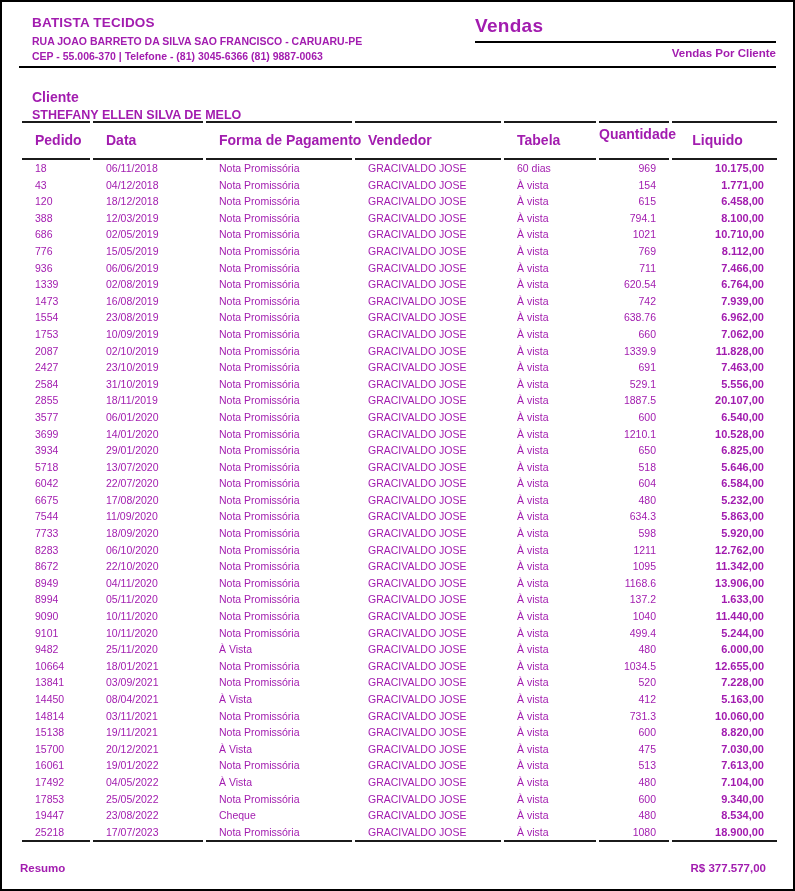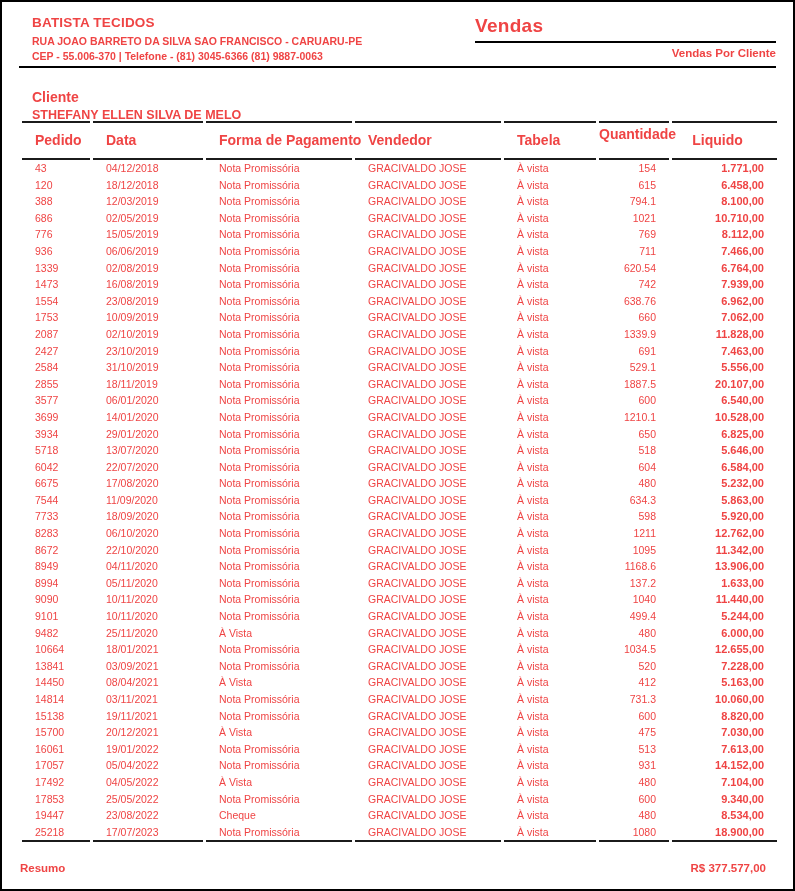--- a/index.html
+++ b/index.html
@@ -1,18 +1,18 @@
 <!DOCTYPE html>
 <html><head>
 <meta charset="utf-8">
 <style>
   html,body { margin:0; padding:0; background:#fff; }
   .page {
     position:relative; width:795px; height:891px; box-sizing:border-box;
-    border:2px solid #000; background:#fff; color:#ef4444;
+    border:2px solid #000; background:#fff; color:#a21caf;
     font-family:"Liberation Sans", sans-serif; overflow:hidden;
   }
   
   .company { position:absolute; left:30px; top:13px; }
   .company-name { font-size:13.5px; font-weight:bold; letter-spacing:.2px; margin:0 0 5px 0; }
   .company-line { font-size:10.5px; font-weight:bold; margin:0 0 3px 0; }
   
   .report-head { position:absolute; left:473px; right:17px; top:13px; }
   .report-title { font-size:19px; font-weight:bold; letter-spacing:.3px; border-bottom:2px solid #000; padding-bottom:4px; margin:0; }
   .report-subtitle { text-align:right; font-size:11.5px; font-weight:bold; margin-top:4px; }
@@ -74,20 +74,29 @@
         <th>Data</th>
         <th>Forma de Pagamento</th>
         <th>Vendedor</th>
         <th>Tabela</th>
         <th class="num">Quantidade</th>
         <th class="liq">Liquido</th>
       </tr>
     </thead>
     <tbody id="sales-body">
         <tr>
+          <td>18</td>
+          <td>06/11/2018</td>
+          <td>Nota Promissória</td>
+          <td>GRACIVALDO JOSE</td>
+          <td>60 dias</td>
+          <td class="num">969</td>
+          <td class="liq">10.175,00</td>
+        </tr>
+        <tr>
           <td>43</td>
           <td>04/12/2018</td>
           <td>Nota Promissória</td>
           <td>GRACIVALDO JOSE</td>
           <td>À vista</td>
           <td class="num">154</td>
           <td class="liq">1.771,00</td>
         </tr>
         <tr>
           <td>120</td>
@@ -396,29 +405,20 @@
           <td class="liq">7.030,00</td>
         </tr>
         <tr>
           <td>16061</td>
           <td>19/01/2022</td>
           <td>Nota Promissória</td>
           <td>GRACIVALDO JOSE</td>
           <td>À vista</td>
           <td class="num">513</td>
           <td class="liq">7.613,00</td>
-        </tr>
-        <tr>
-          <td>17057</td>
-          <td>05/04/2022</td>
-          <td>Nota Promissória</td>
-          <td>GRACIVALDO JOSE</td>
-          <td>À vista</td>
-          <td class="num">931</td>
-          <td class="liq">14.152,00</td>
         </tr>
         <tr>
           <td>17492</td>
           <td>04/05/2022</td>
           <td>À Vista</td>
           <td>GRACIVALDO JOSE</td>
           <td>À vista</td>
           <td class="num">480</td>
           <td class="liq">7.104,00</td>
         </tr>

